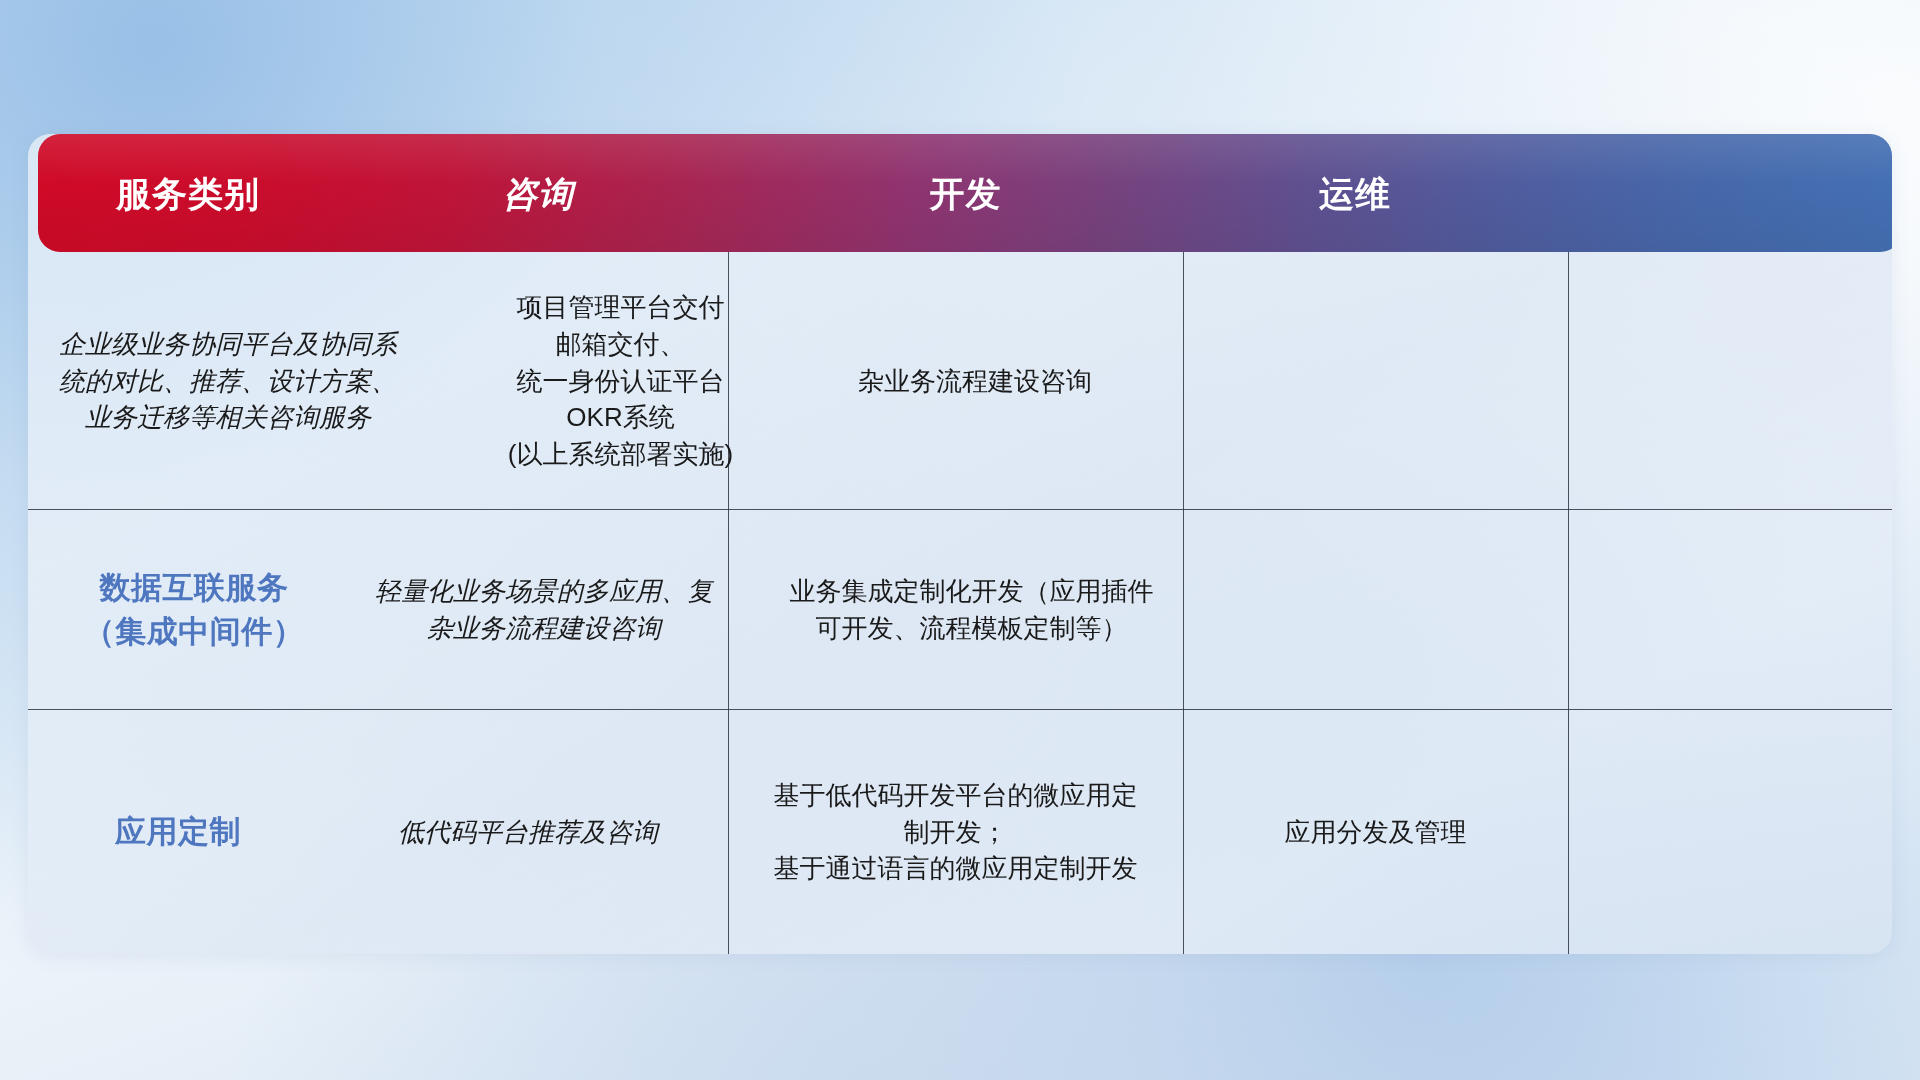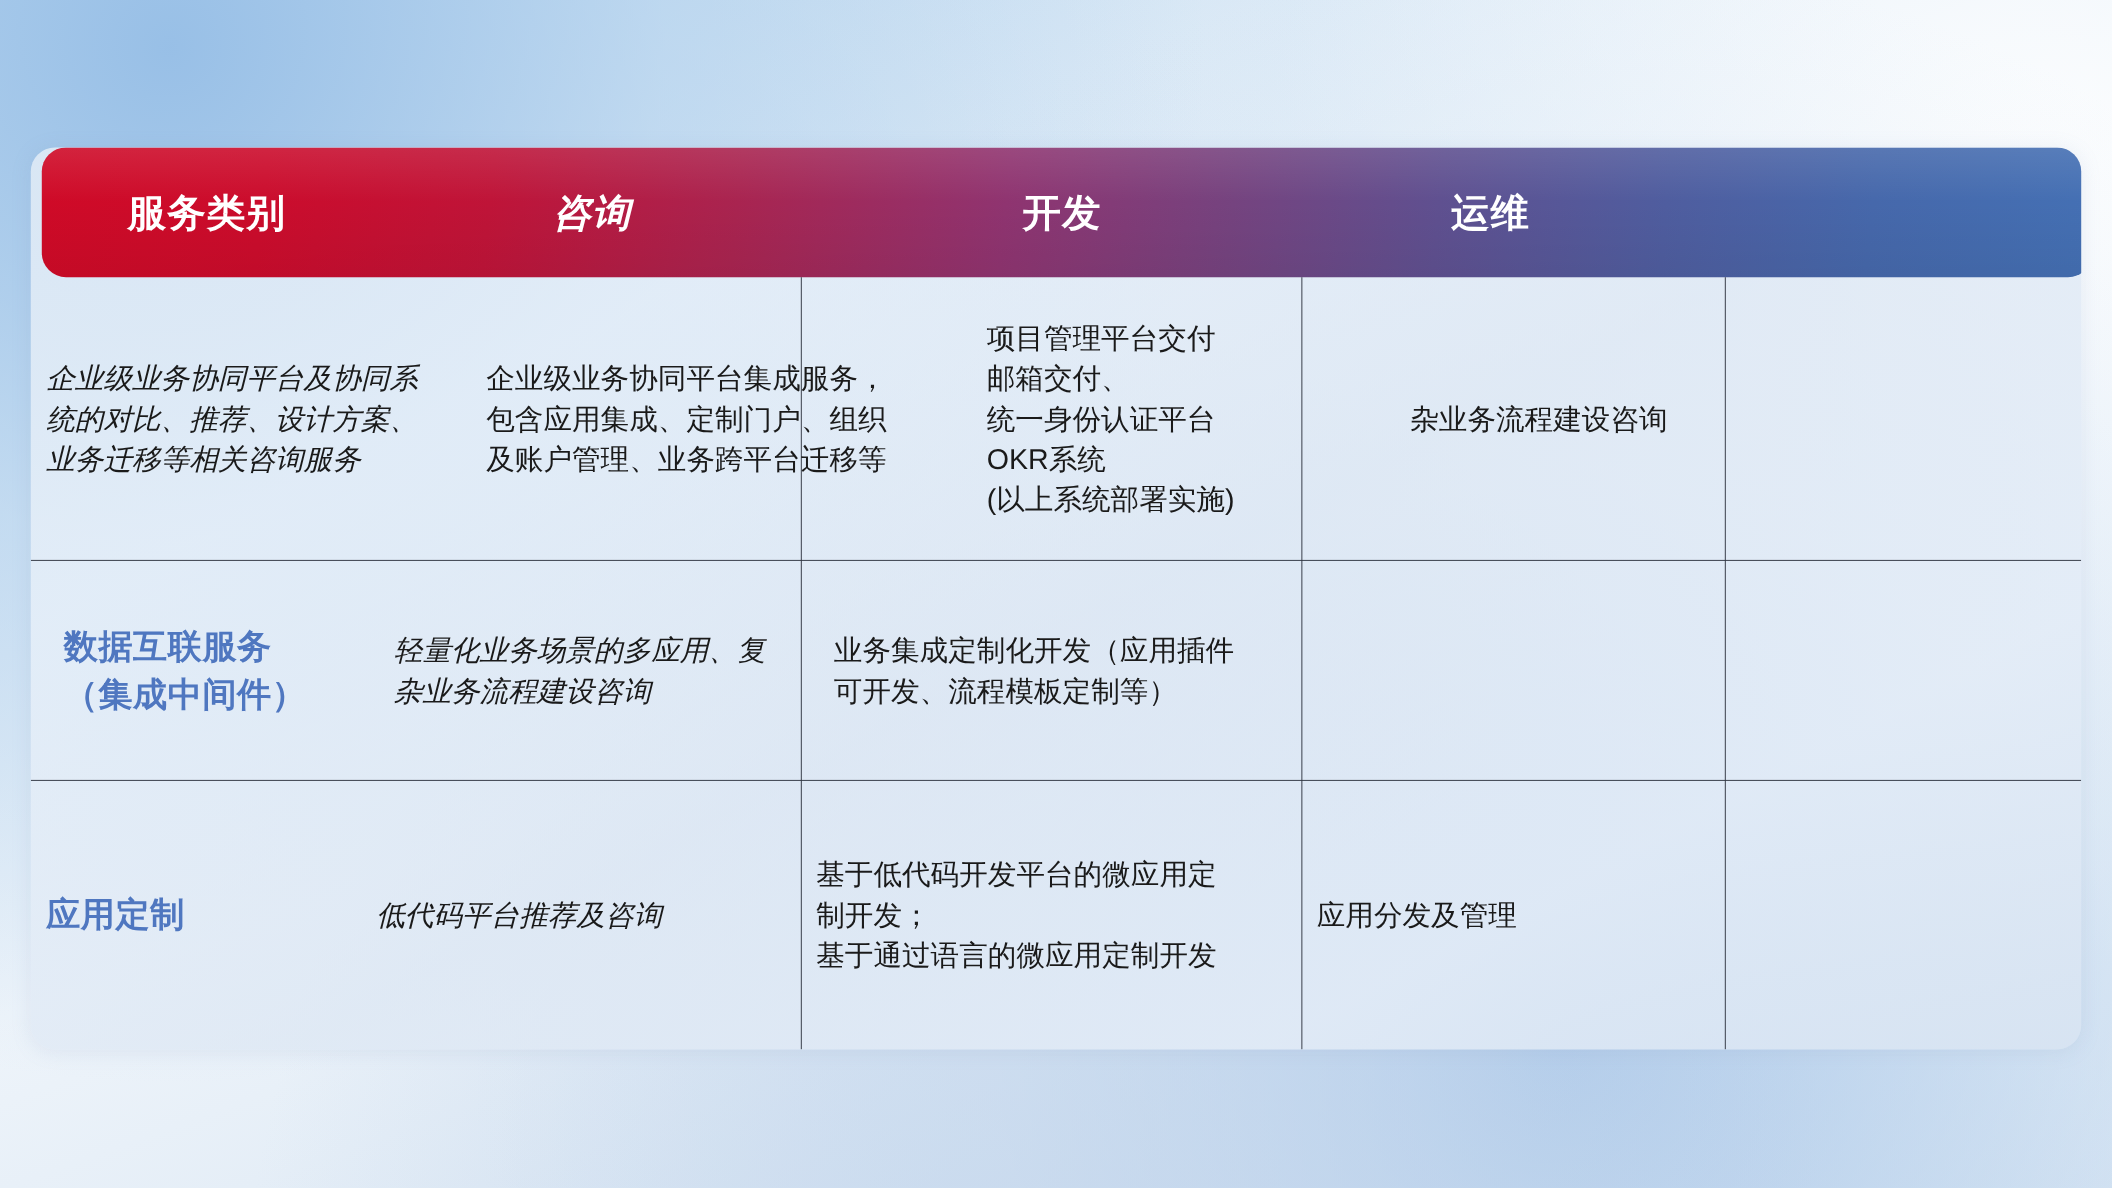--- a/index.html
+++ b/index.html
@@ -121,20 +121,21 @@
     height: 1px;
     background: #2e3440;
     opacity: 0.85;
   }
 
   .tcell {
     position: relative;
     display: flex;
     align-items: center;
     justify-content: center;
+    text-align: center;
     color: #1a1a1a;
     font-size: 26px;
     line-height: 1.42;
     padding: 6px 14px;
   }
 
   .tcell .txt { display: block; width: 100%; white-space: pre-line; }
 
   .cat {
     color: #4f77c0;
@@ -179,25 +180,20 @@
 
     <div class="trow r1">
       <div class="vdiv" style="left:700px;"></div>
       <div class="vdiv" style="left:1155px;"></div>
       <div class="vdiv" style="left:1540px;"></div>
       <div class="tcell c1">
           <span class="txt">企业级业务协同平台及协同系
 统的对比、推荐、设计方案、
 业务迁移等相关咨询服务</span>
         </div>
-      <div class="tcell c2">
-          <span class="txt">企业级业务协同平台集成服务，
-包含应用集成、定制门户、组织
-及账户管理、业务跨平台迁移等</span>
-        </div>
       <div class="tcell c3">
           <span class="txt">项目管理平台交付
 邮箱交付、
 统一身份认证平台
 OKR系统
 (以上系统部署实施)</span>
         </div>
       <div class="tcell c4">
           <span class="txt">杂业务流程建设咨询</span>
         </div>

